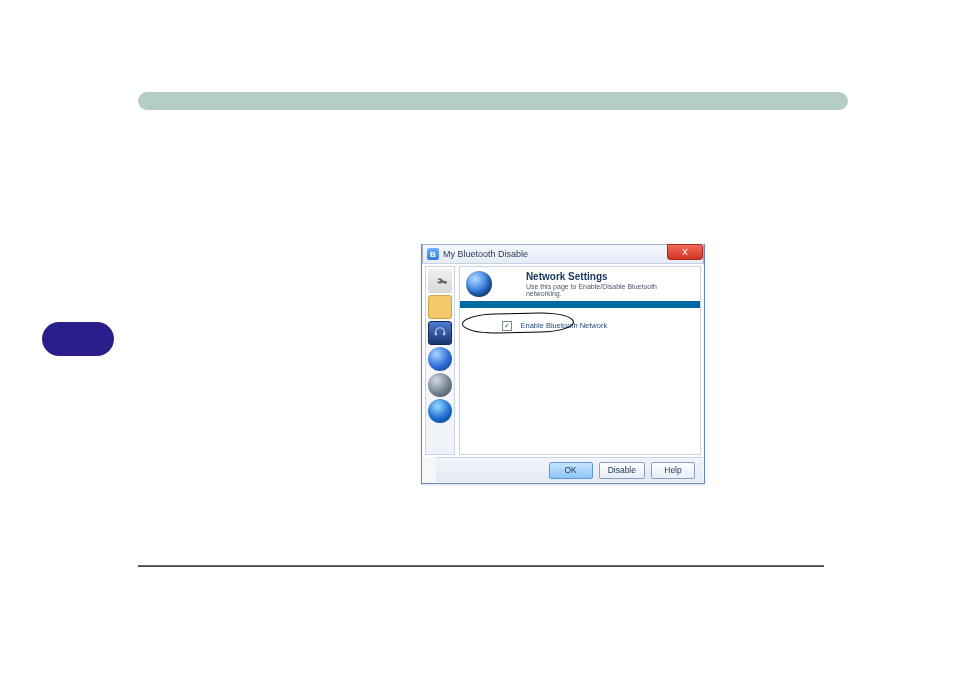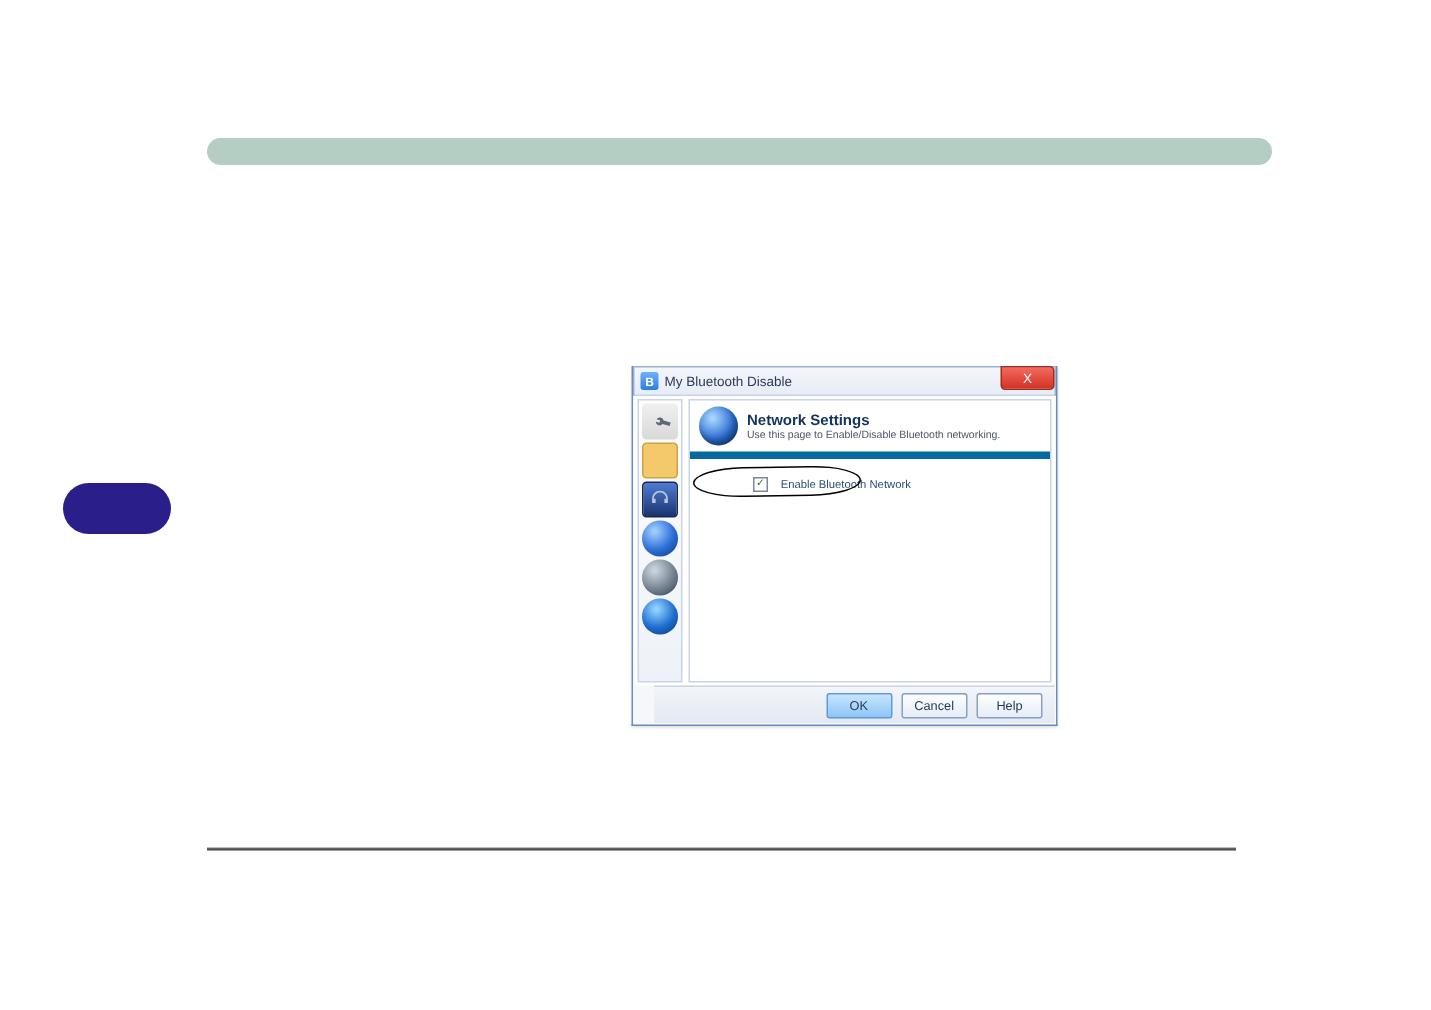--- a/index.html
+++ b/index.html
@@ -81,21 +81,21 @@
     .ic-wrench { background: linear-gradient(#f0f0f0,#d9d9d9); }
     .ic-wrench svg { transform: rotate(-30deg); }
     .ic-folder { background: #f4c96b; border:1px solid #cfa33f; }
     .ic-headset { background: linear-gradient(#4f7bd4,#19356e); border:1px solid #15284f; }
     .ic-globe { background: radial-gradient(circle at 35% 30%, #9ecbff 5%, #2c6ed6 55%, #0b3a7a 100%); border-radius: 50%; }
     .ic-speaker { background: radial-gradient(circle at 35% 30%, #c9d2dc 5%, #5c6c7b 70%, #2b343c 100%); border-radius: 50%; }
     .ic-globe2 { background: radial-gradient(circle at 40% 30%, #8fd2ff 5%, #1f6dcf 55%, #053775 100%); border-radius: 50%; }
 
     .content { position: absolute; left: 36px; right: 2px; top: 2px; bottom: 2px; border: 1px solid #c9d4e4; background: #fff; }
 
-    .hdr { display:flex; align-items:center; padding: 4px 6px; border-bottom: 5px solid #0369a1; }
+    .hdr { display:flex; align-items:center; padding: 4px 6px; border-bottom: 7px solid #0369a1; gap: 28px; }
     .hdr .globe { width: 26px; height: 26px; background: radial-gradient(circle at 35% 30%, #a5d2ff 5%, #2e70d2 55%, #0c3b7d 100%); border-radius: 50%; margin-right: 6px; box-shadow: inset -2px -3px 4px rgba(0,0,0,.3); }
     .hdr .htitle { font-size: 10px; font-weight: bold; color: #14335f; line-height: 1.2; }
     .hdr .hsub { font-size: 7px; color: #4a5668; }
 
     .checkrow { margin: 8px 6px; position: relative; height: 16px; padding-left: 36px; }
     .ring { position:absolute; left:-4px; top:-3px; width: 112px; height: 20px; border: 1.5px solid #000; border-radius: 60% / 100%; transform: rotate(-1deg); }
     .cb { width: 10px; height: 10px; border: 1px solid #7a8699; background:#fff; display:inline-flex; align-items:center; justify-content:center; vertical-align: middle; margin-right: 4px; }
     .cb .tick { font-size: 7px; color:#2a6f2a; line-height:1; }
     .cblabel { font-size: 7.5px; color:#2c4b7c; vertical-align: middle; }
 
@@ -180,21 +180,21 @@
         <span class="cblabel">Enable Bluetooth Network</span>
       </div>
     </div>
   </div>
 
   <div class="footer">
     <div class="btn primary">
         <span>OK</span>
       </div>
     <div class="btn">
-        <span>Cancel</span>
+        <span>Disable</span>
       </div>
     <div class="btn">
         <span>Help</span>
       </div>
   </div>
 </div>
 
 <div class="page-rule"></div>
 
 </body></html>

